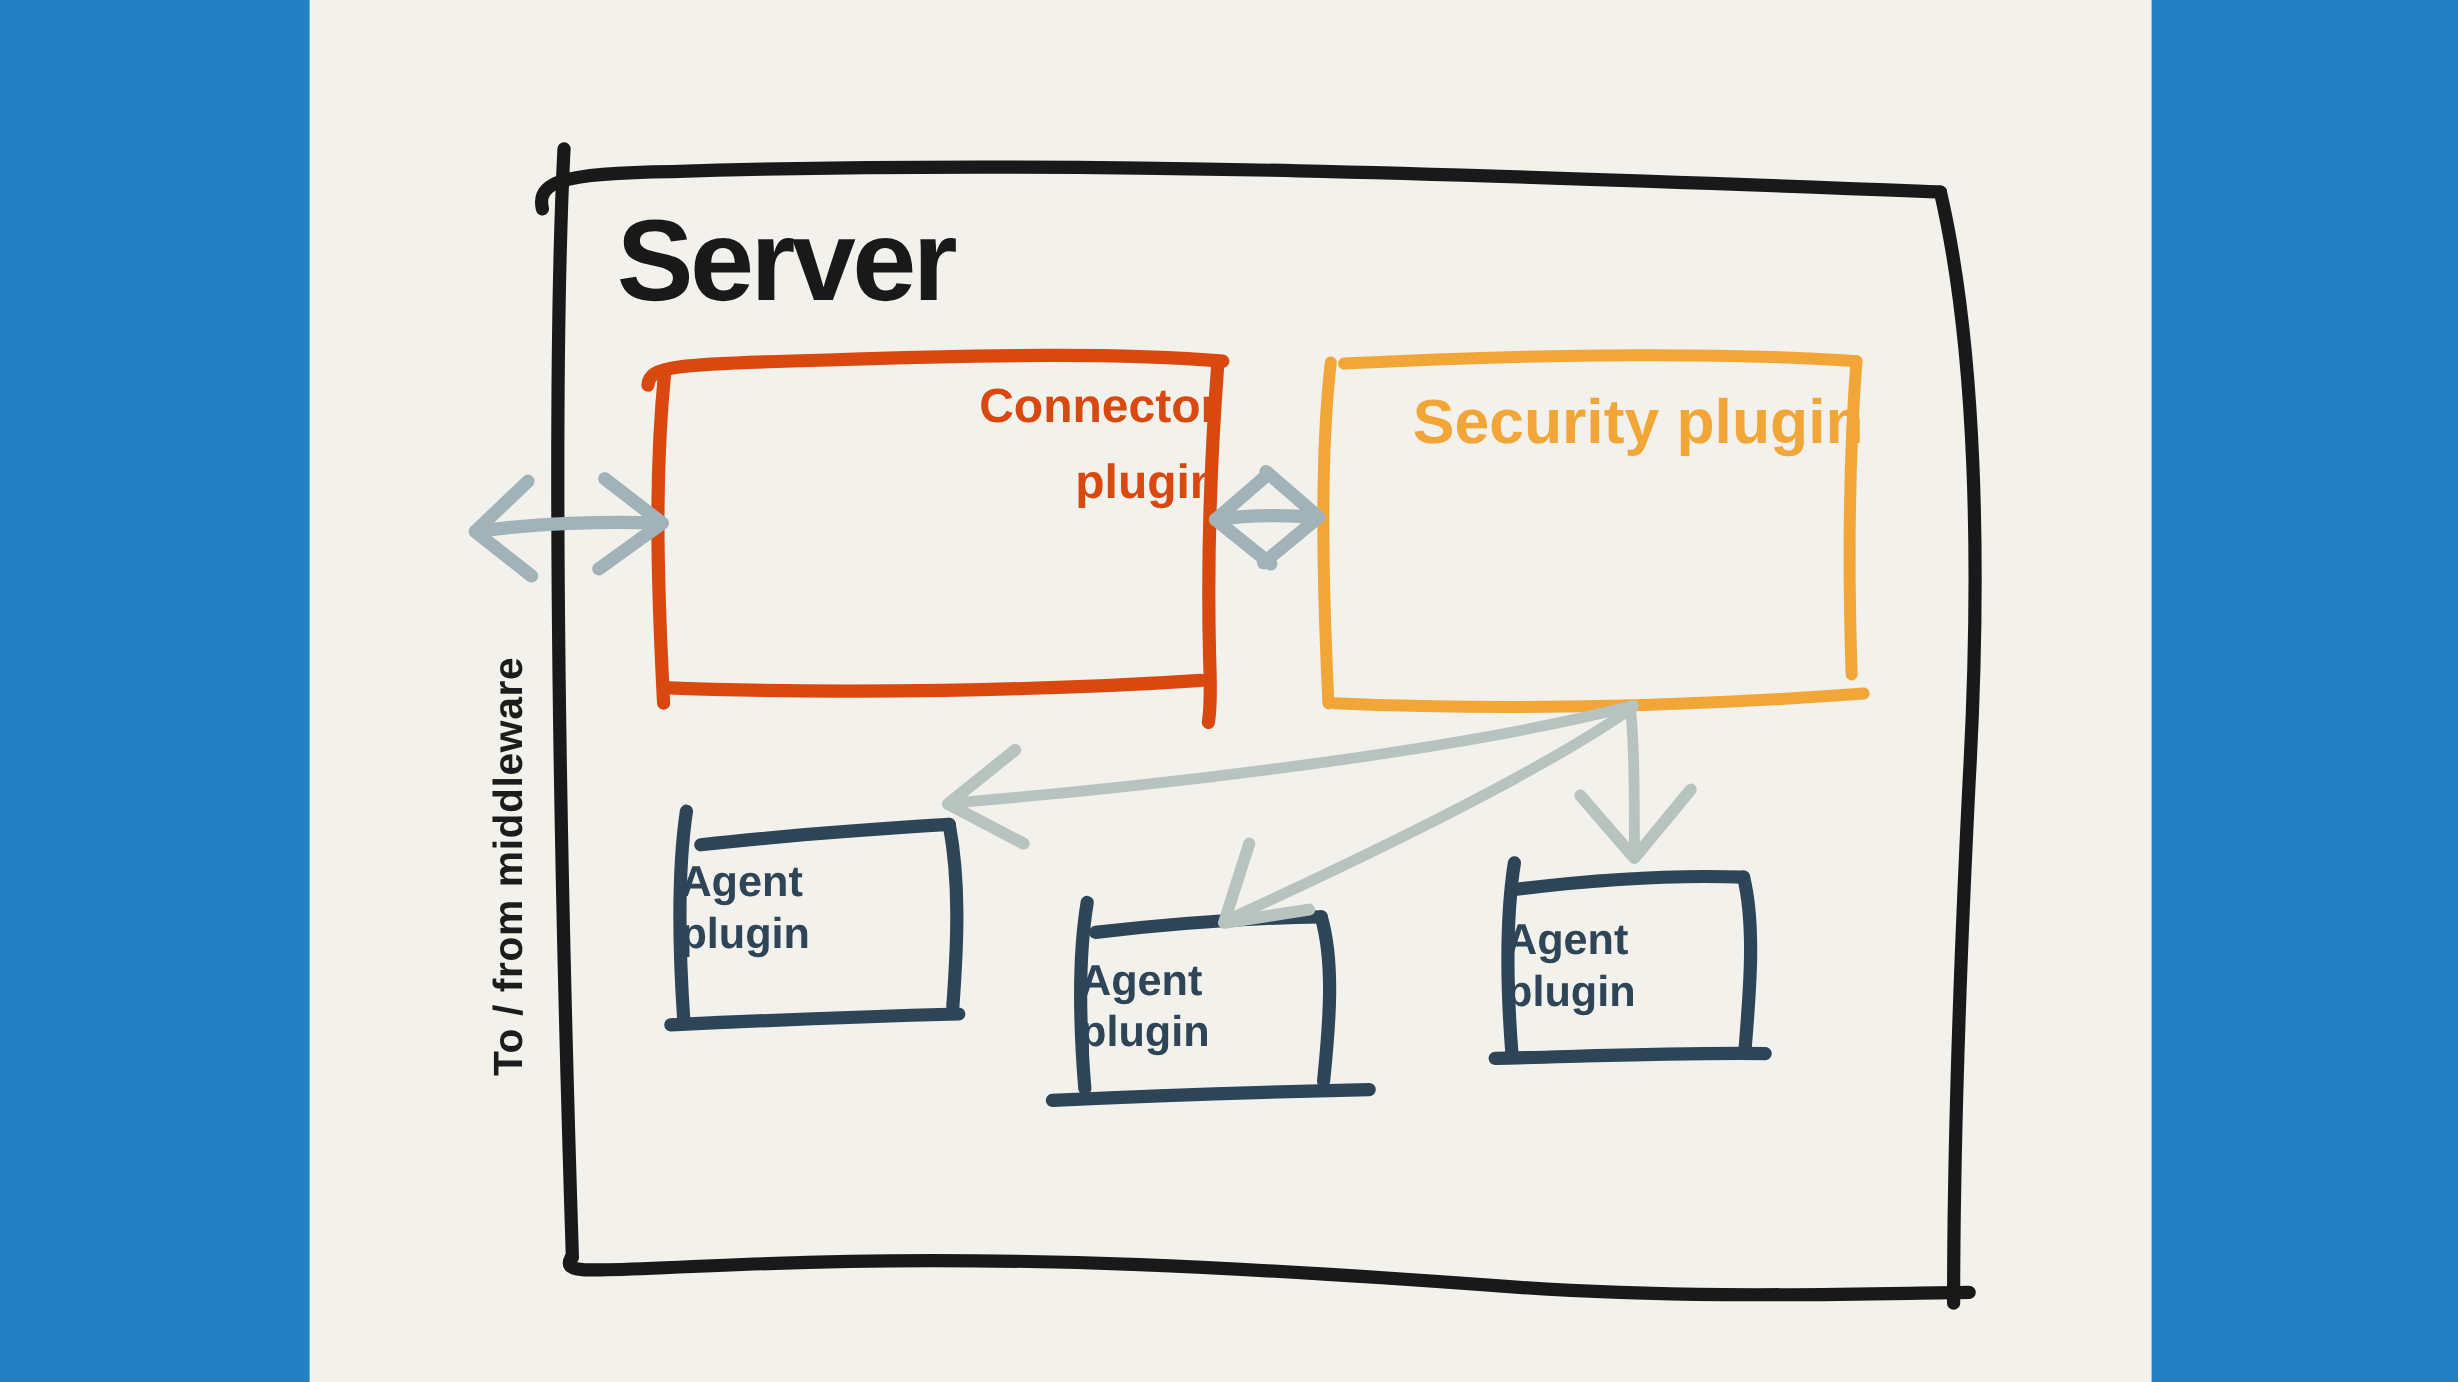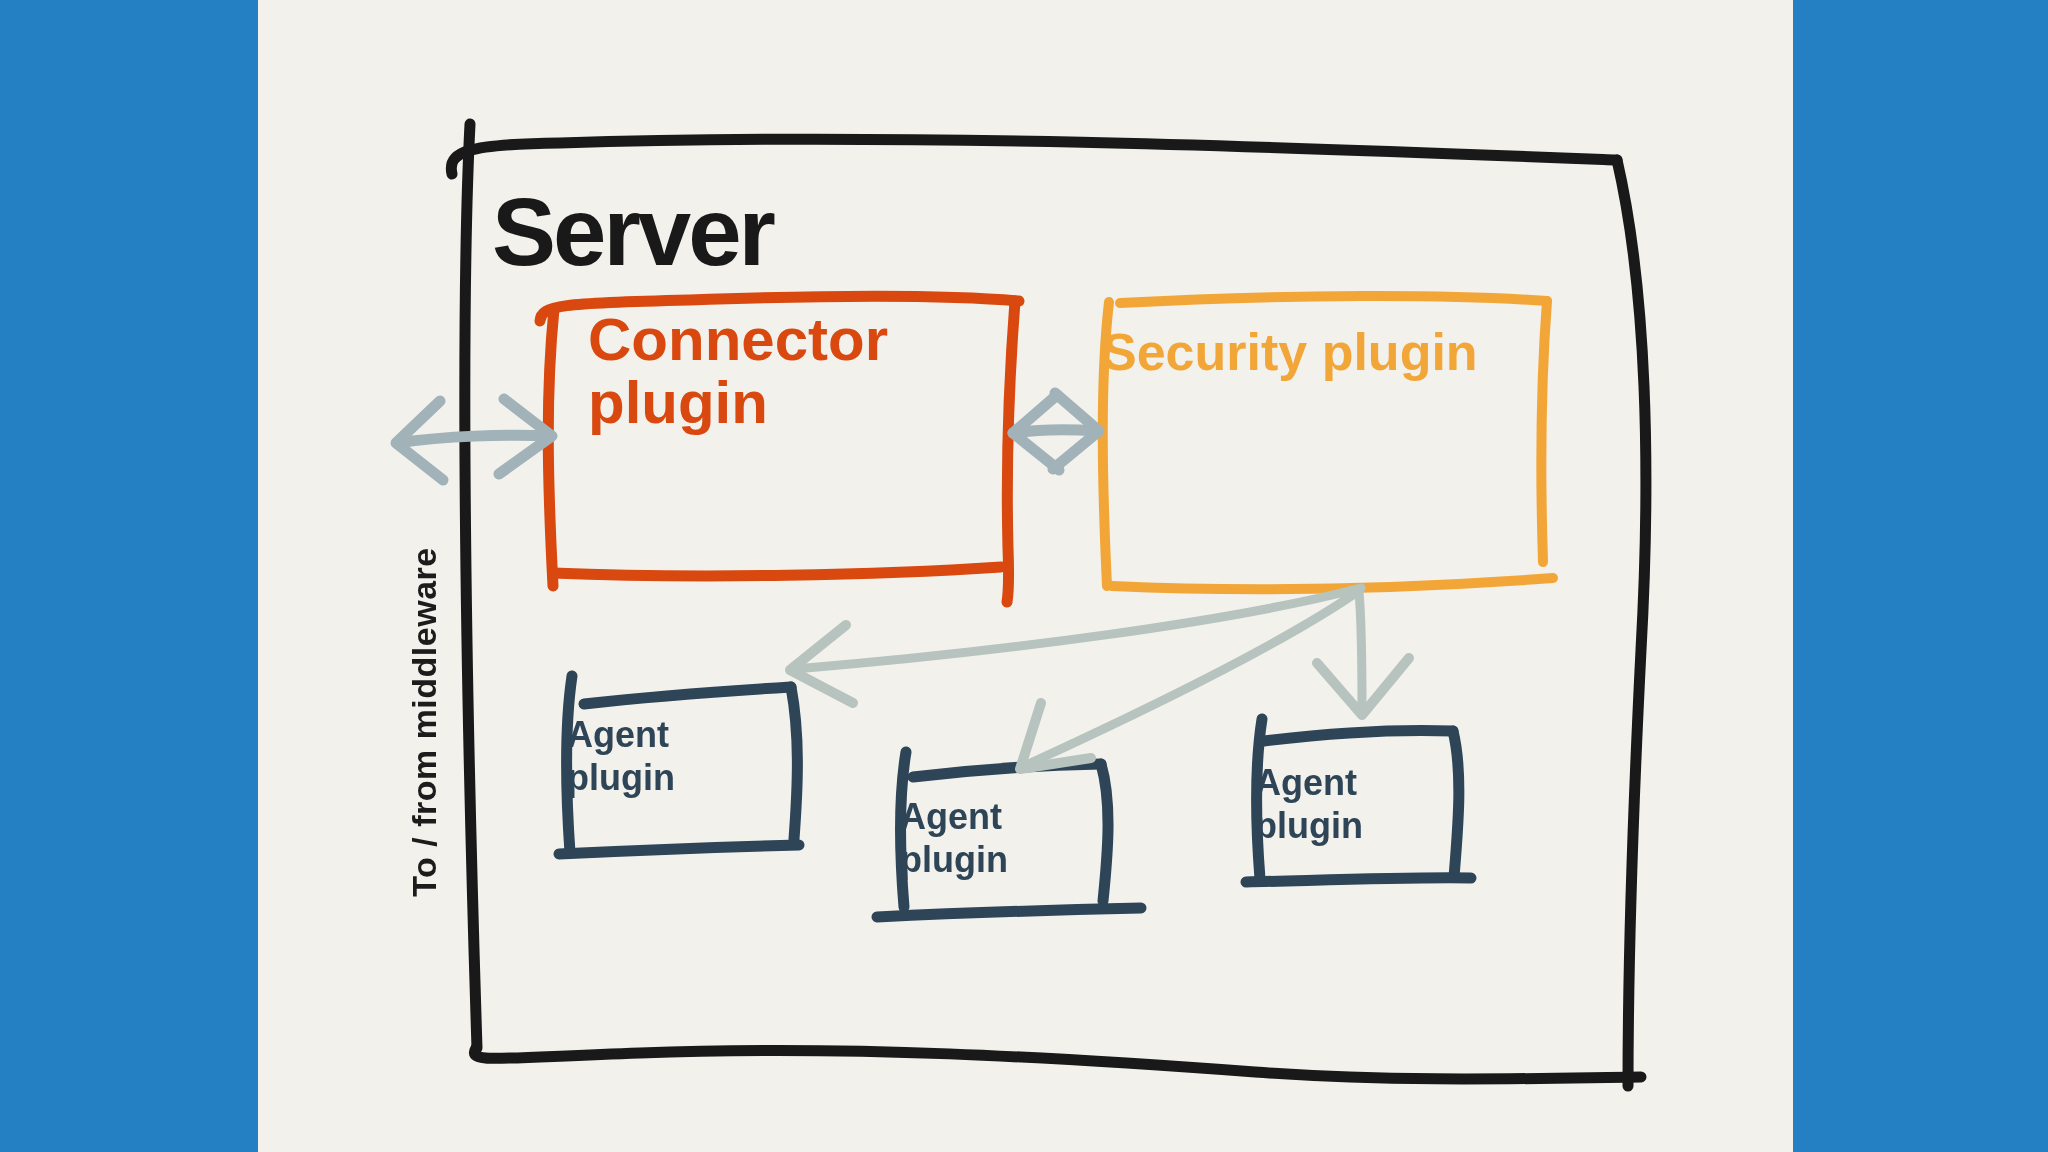--- a/index.html
+++ b/index.html
@@ -40,37 +40,35 @@
   g.navy  path { stroke: var(--agent-navy, #2e4457); }
   g.gray  path { stroke: var(--arrow-gray, #a1b3b8); }
   g.fan   path { stroke: var(--fan-arrow-gray, #b7c3bf); }
 
   .label {
     position: absolute;
     font-weight: bold;
     white-space: nowrap;
   }
   .server-title {
-    left: 492px; top: 168px;
+    left: 514px; top: 168px;
     font-size: 96px;
     line-height: 100px;
     letter-spacing: -3px;
     color: var(--ink-black, #191919);
-    margin-top: 14px;
   }
   .connector-label {
     left: 556px; top: 308px; width: 460px;
-    text-align: left;
-    font-size: 60px; line-height: 63px;
+    text-align: right;
+    font-size: 40px; line-height: 63px;
     color: var(--connector-orange, #d9480f);
-    margin-left: 32px;
   }
   .security-label {
     left: 1102px; top: 322px; width: 451px;
-    text-align: left;
+    text-align: right;
     font-size: 52px; line-height: 60px;
     color: var(--security-amber, #f2a638);
   }
   .agent-label {
     position: absolute;
     font-weight: bold;
     font-size: 36px; line-height: 43px;
     color: var(--agent-navy, #2e4457);
   }
   .agent-left   { left: 567px;  top: 713px; width: 230px; }

